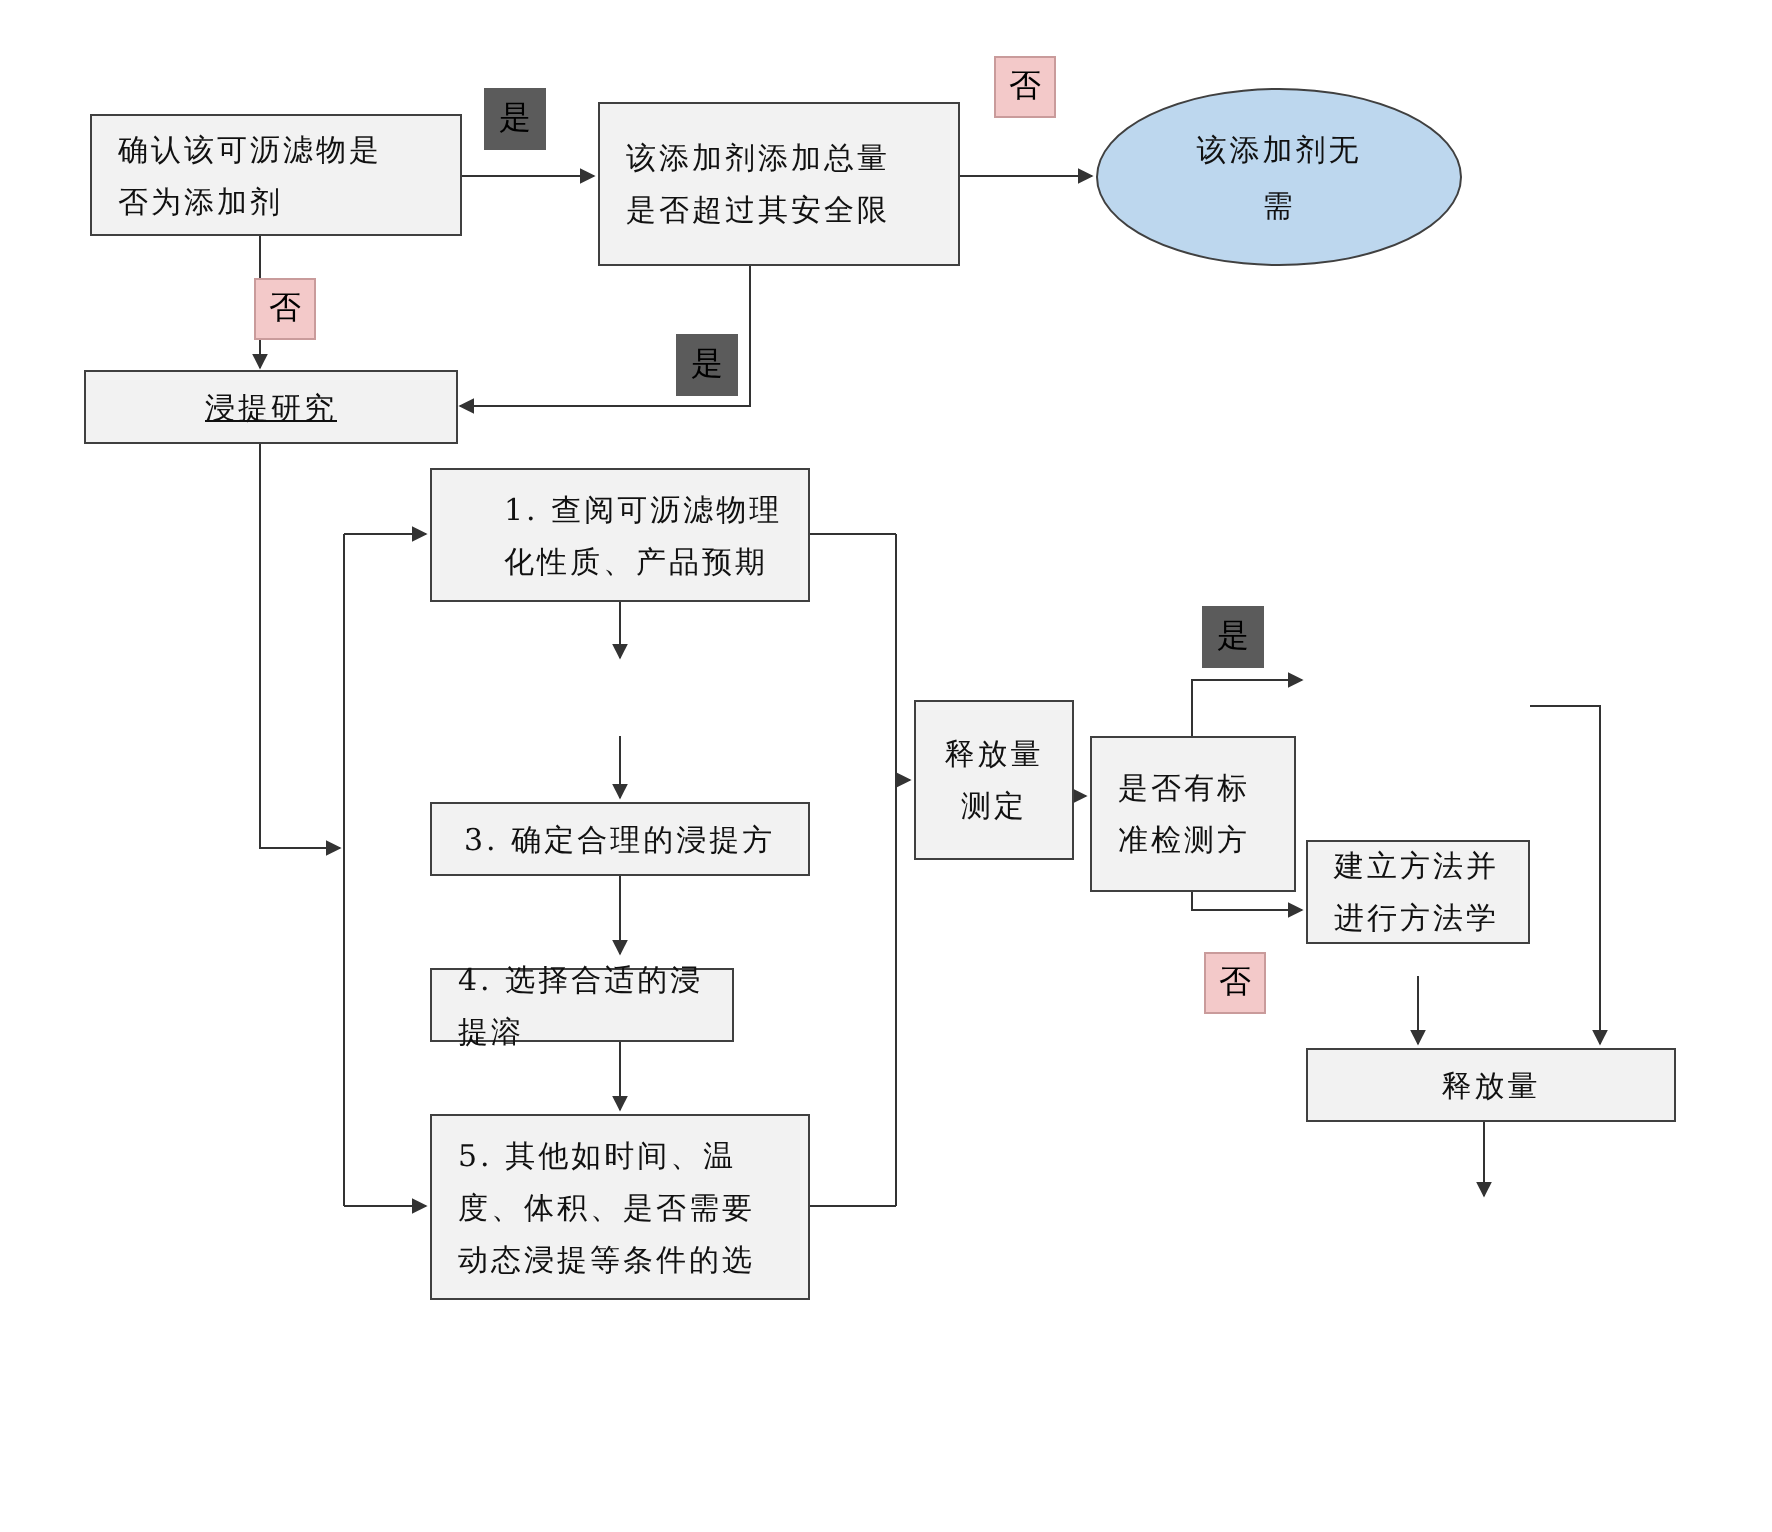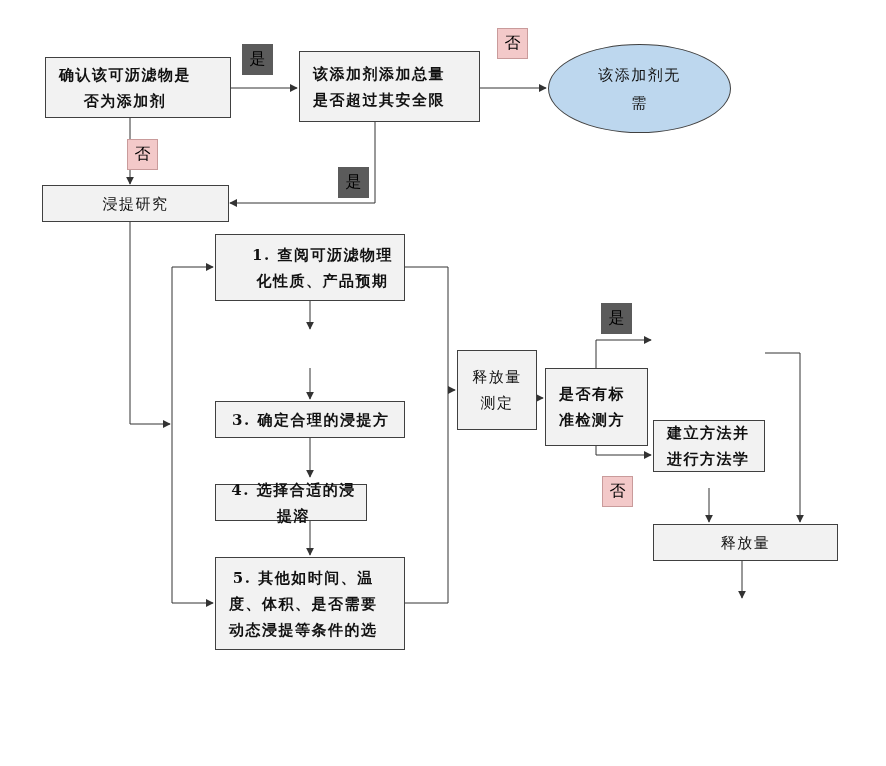--- a/index.html
+++ b/index.html
@@ -25,21 +25,21 @@
     background: #f2f2f2;
     border: 1px solid #404040;
     display: flex;
     align-items: center;
     font-size: 15px;
     line-height: 26px;
     letter-spacing: 1.5px;
     white-space: pre-line;
     color: #111111;
   }
-  .node.left { justify-content: flex-start; padding: 2px 8px 2px 13px; text-align: center; font-weight: bold; }
+  .node.left { justify-content: flex-start; padding: 2px 8px 2px 13px; text-align: left; }
   .node.center { justify-content: center; text-align: center; padding: 2px 4px; }
   .node.ellipse {
     border-radius: 50%;
     background: #bdd7ee;
     justify-content: center;
     text-align: center;
     line-height: 28px;
   }
   .tag {
     position: absolute;
@@ -88,27 +88,27 @@
     <polyline points="596,368 596,340 651,340" fill="none" stroke="#333333" stroke-width="1" marker-end="url(#arr)"></polyline>
     <polyline points="596,446 596,455 651,455" fill="none" stroke="#333333" stroke-width="1" marker-end="url(#arr)"></polyline>
     <polyline points="765,353 800,353 800,522" fill="none" stroke="#333333" stroke-width="1" marker-end="url(#arr)"></polyline>
     <polyline points="709,488 709,522" fill="none" stroke="#333333" stroke-width="1" marker-end="url(#arr)"></polyline>
     <polyline points="742,561 742,598" fill="none" stroke="#333333" stroke-width="1" marker-end="url(#arr)"></polyline>
   </svg>
 
   <div class="node left" style="left:45px; top:57px; width:186px; height:61px;">确认该可沥滤物是
 否为添加剂</div>
 
-  <div class="node left" style="left:299px; top:51px; width:181px; height:71px;">该添加剂添加总量
+  <div class="node left" style="left:299px; top:51px; width:181px; height:82px;">该添加剂添加总量
 是否超过其安全限</div>
 
   <div class="node ellipse" style="left:548px; top:44px; width:183px; height:89px;">该添加剂无
 需</div>
 
-  <div class="node center" style="left:42px; top:185px; width:187px; height:37px;">浸提研究</div>
+  <div class="node center" style="left:42px; top:185px; width:187px; height:37px;text-decoration:underline;">浸提研究</div>
 
   <div class="node left" style="left:215px; top:234px; width:190px; height:67px;padding-left:36px;">1. 查阅可沥滤物理
 化性质、产品预期</div>
 
 
   <div class="node left" style="left:215px; top:401px; width:190px; height:37px;padding-left:16px;">3. 确定合理的浸提方</div>
 
   <div class="node left" style="left:215px; top:484px; width:152px; height:37px;">4. 选择合适的浸提溶</div>
 
   <div class="node left" style="left:215px; top:557px; width:190px; height:93px;">5. 其他如时间、温

